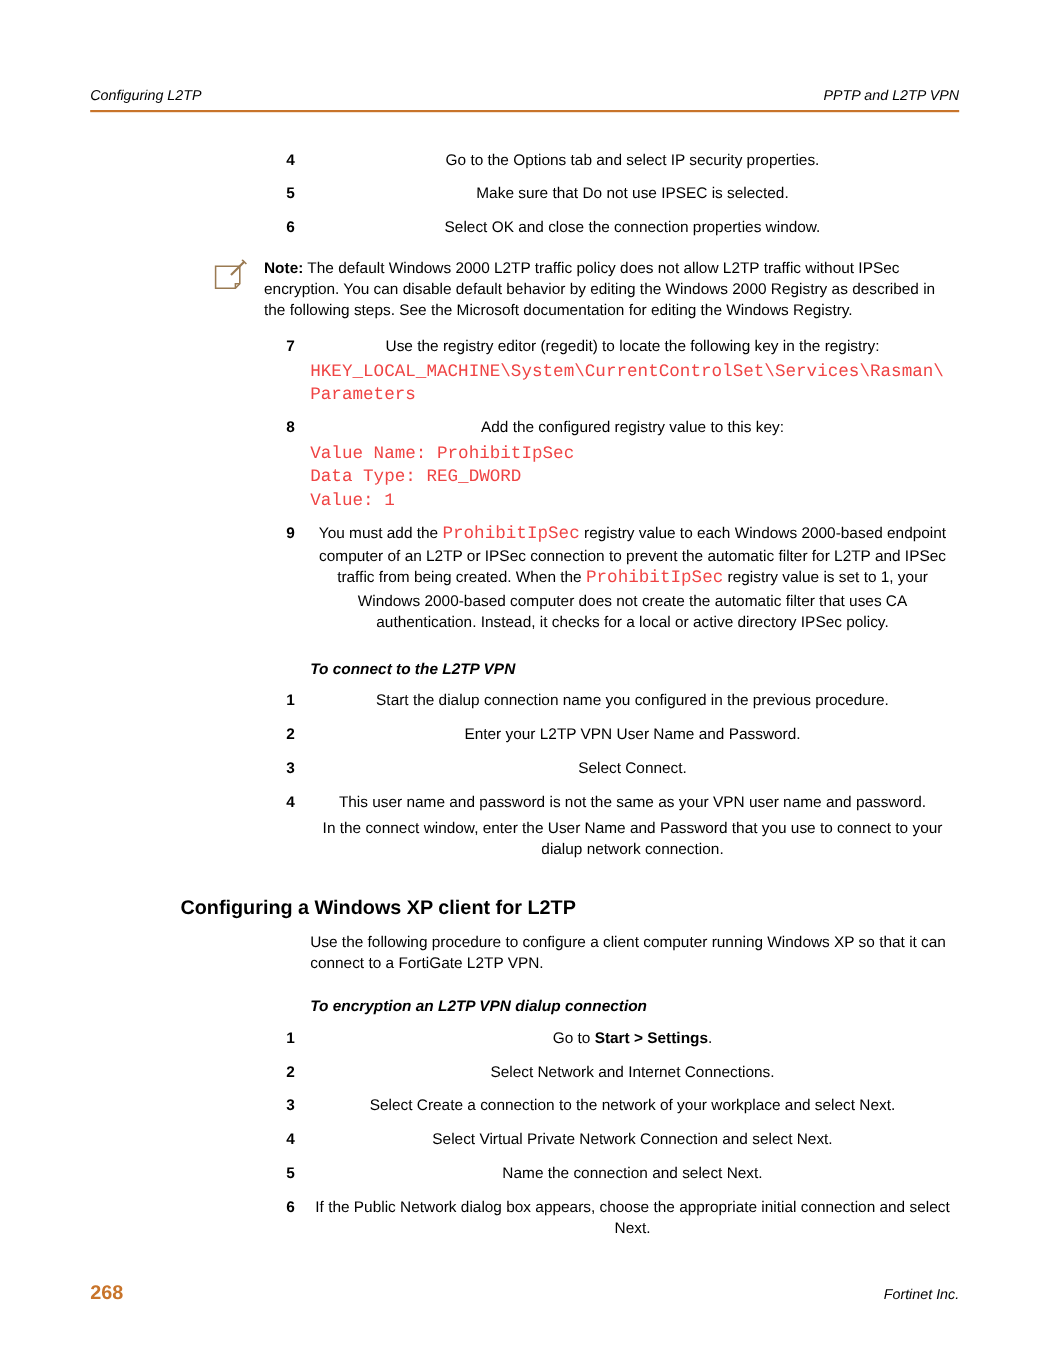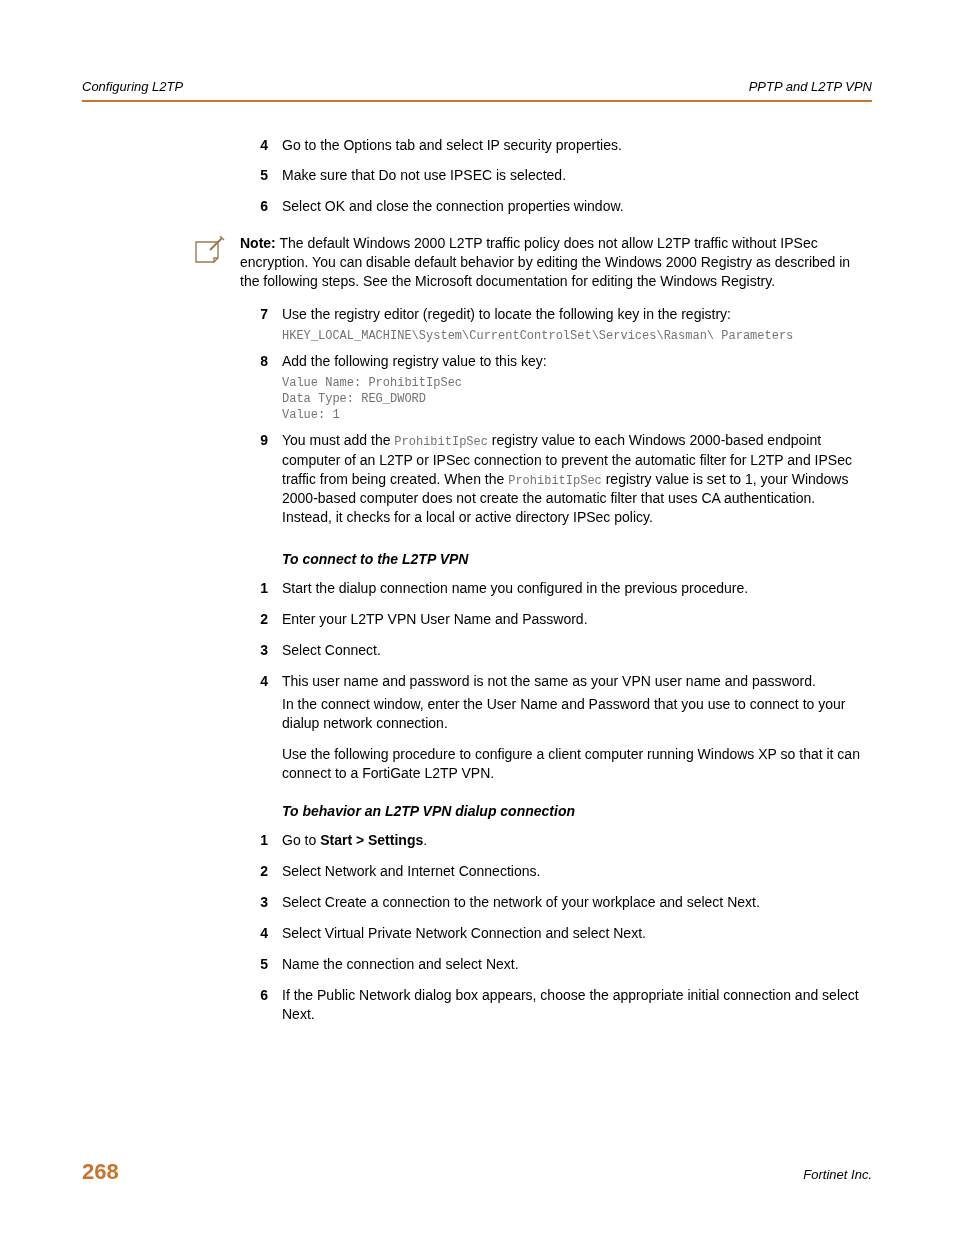--- a/index.html
+++ b/index.html
@@ -41,25 +41,25 @@
   .ol-num {
     width: 30px;
     flex: 0 0 30px;
     text-align: right;
     font-weight: bold;
     padding-right: 14px;
   }
   .ol-body {
     flex: 1;
   }
-  .ol-body p { margin: 0 0 4px 0; }
+  .ol-body p { margin: 0 0 4px 0; text-align: center; }
   code, .code {
     font-family: "Courier New", Courier, monospace;
-    font-size: 12px;
-    color: #737373;
+    font-size: 16px;
+    color: #ef4444;
     white-space: pre-wrap;
     word-break: break-word;
   }
   .codeblock {
     margin-top: 2px;
   }
   .note-row {
     display: flex;
     align-items: flex-start;
     margin: 14px 0 14px -48px;   
@@ -92,21 +92,21 @@
     bottom: 48px;
     left: 82px;
     right: 82px;
     display: flex;
     justify-content: space-between;
     align-items: baseline;
   }
   .pgnum {
     color: #c8742a;
     font-weight: bold;
-    font-size: 22px;
+    font-size: 18px;
   }
   .pub {
     font-style: italic;
     font-size: 13px;
   }
 </style>
 </head>
 <body>
 
 <div class="page">
@@ -161,21 +161,21 @@
       <div class="ol-num">7</div>
       <div class="ol-body">
         <p>Use the registry editor (regedit) to locate the following key in the registry:</p>
         <div class="code codeblock">HKEY_LOCAL_MACHINE\System\CurrentControlSet\Services\Rasman\ Parameters</div>
       </div>
     </div>
 
     <div class="ol-row">
       <div class="ol-num">8</div>
       <div class="ol-body">
-        <p>Add the following registry value to this key:</p>
+        <p>Add the configured registry value to this key:</p>
         <div class="code codeblock">Value Name: ProhibitIpSec
 Data Type: REG_DWORD
 Value: 1</div>
       </div>
     </div>
 
     <div class="ol-row">
       <div class="ol-num">9</div>
       <div class="ol-body">
         <p>
@@ -205,22 +205,23 @@
         </div>
     </div>
     <div class="ol-row">
       <div class="ol-num">4</div>
       <div class="ol-body">
         <p>This user name and password is not the same as your VPN user name and password.</p>
         <p>In the connect window, enter the User Name and Password that you use to connect to your dialup network connection.</p>
       </div>
     </div>
 
+    <h2 class="sec">Configuring a Windows XP client for L2TP</h2>
     <p class="sec-intro">Use the following procedure to configure a client computer running Windows XP so that it can connect to a FortiGate L2TP VPN.</p>
-    <div class="subhead">To behavior an L2TP VPN dialup connection</div>
+    <div class="subhead">To encryption an L2TP VPN dialup connection</div>
 
     <div class="ol-row">
       <div class="ol-num">1</div>
       <div class="ol-body">
           <p>
         <span>Go to </span><strong>Start &gt; Settings</strong><span>.</span>
       </p>
         </div>
     </div>
     <div class="ol-row">

